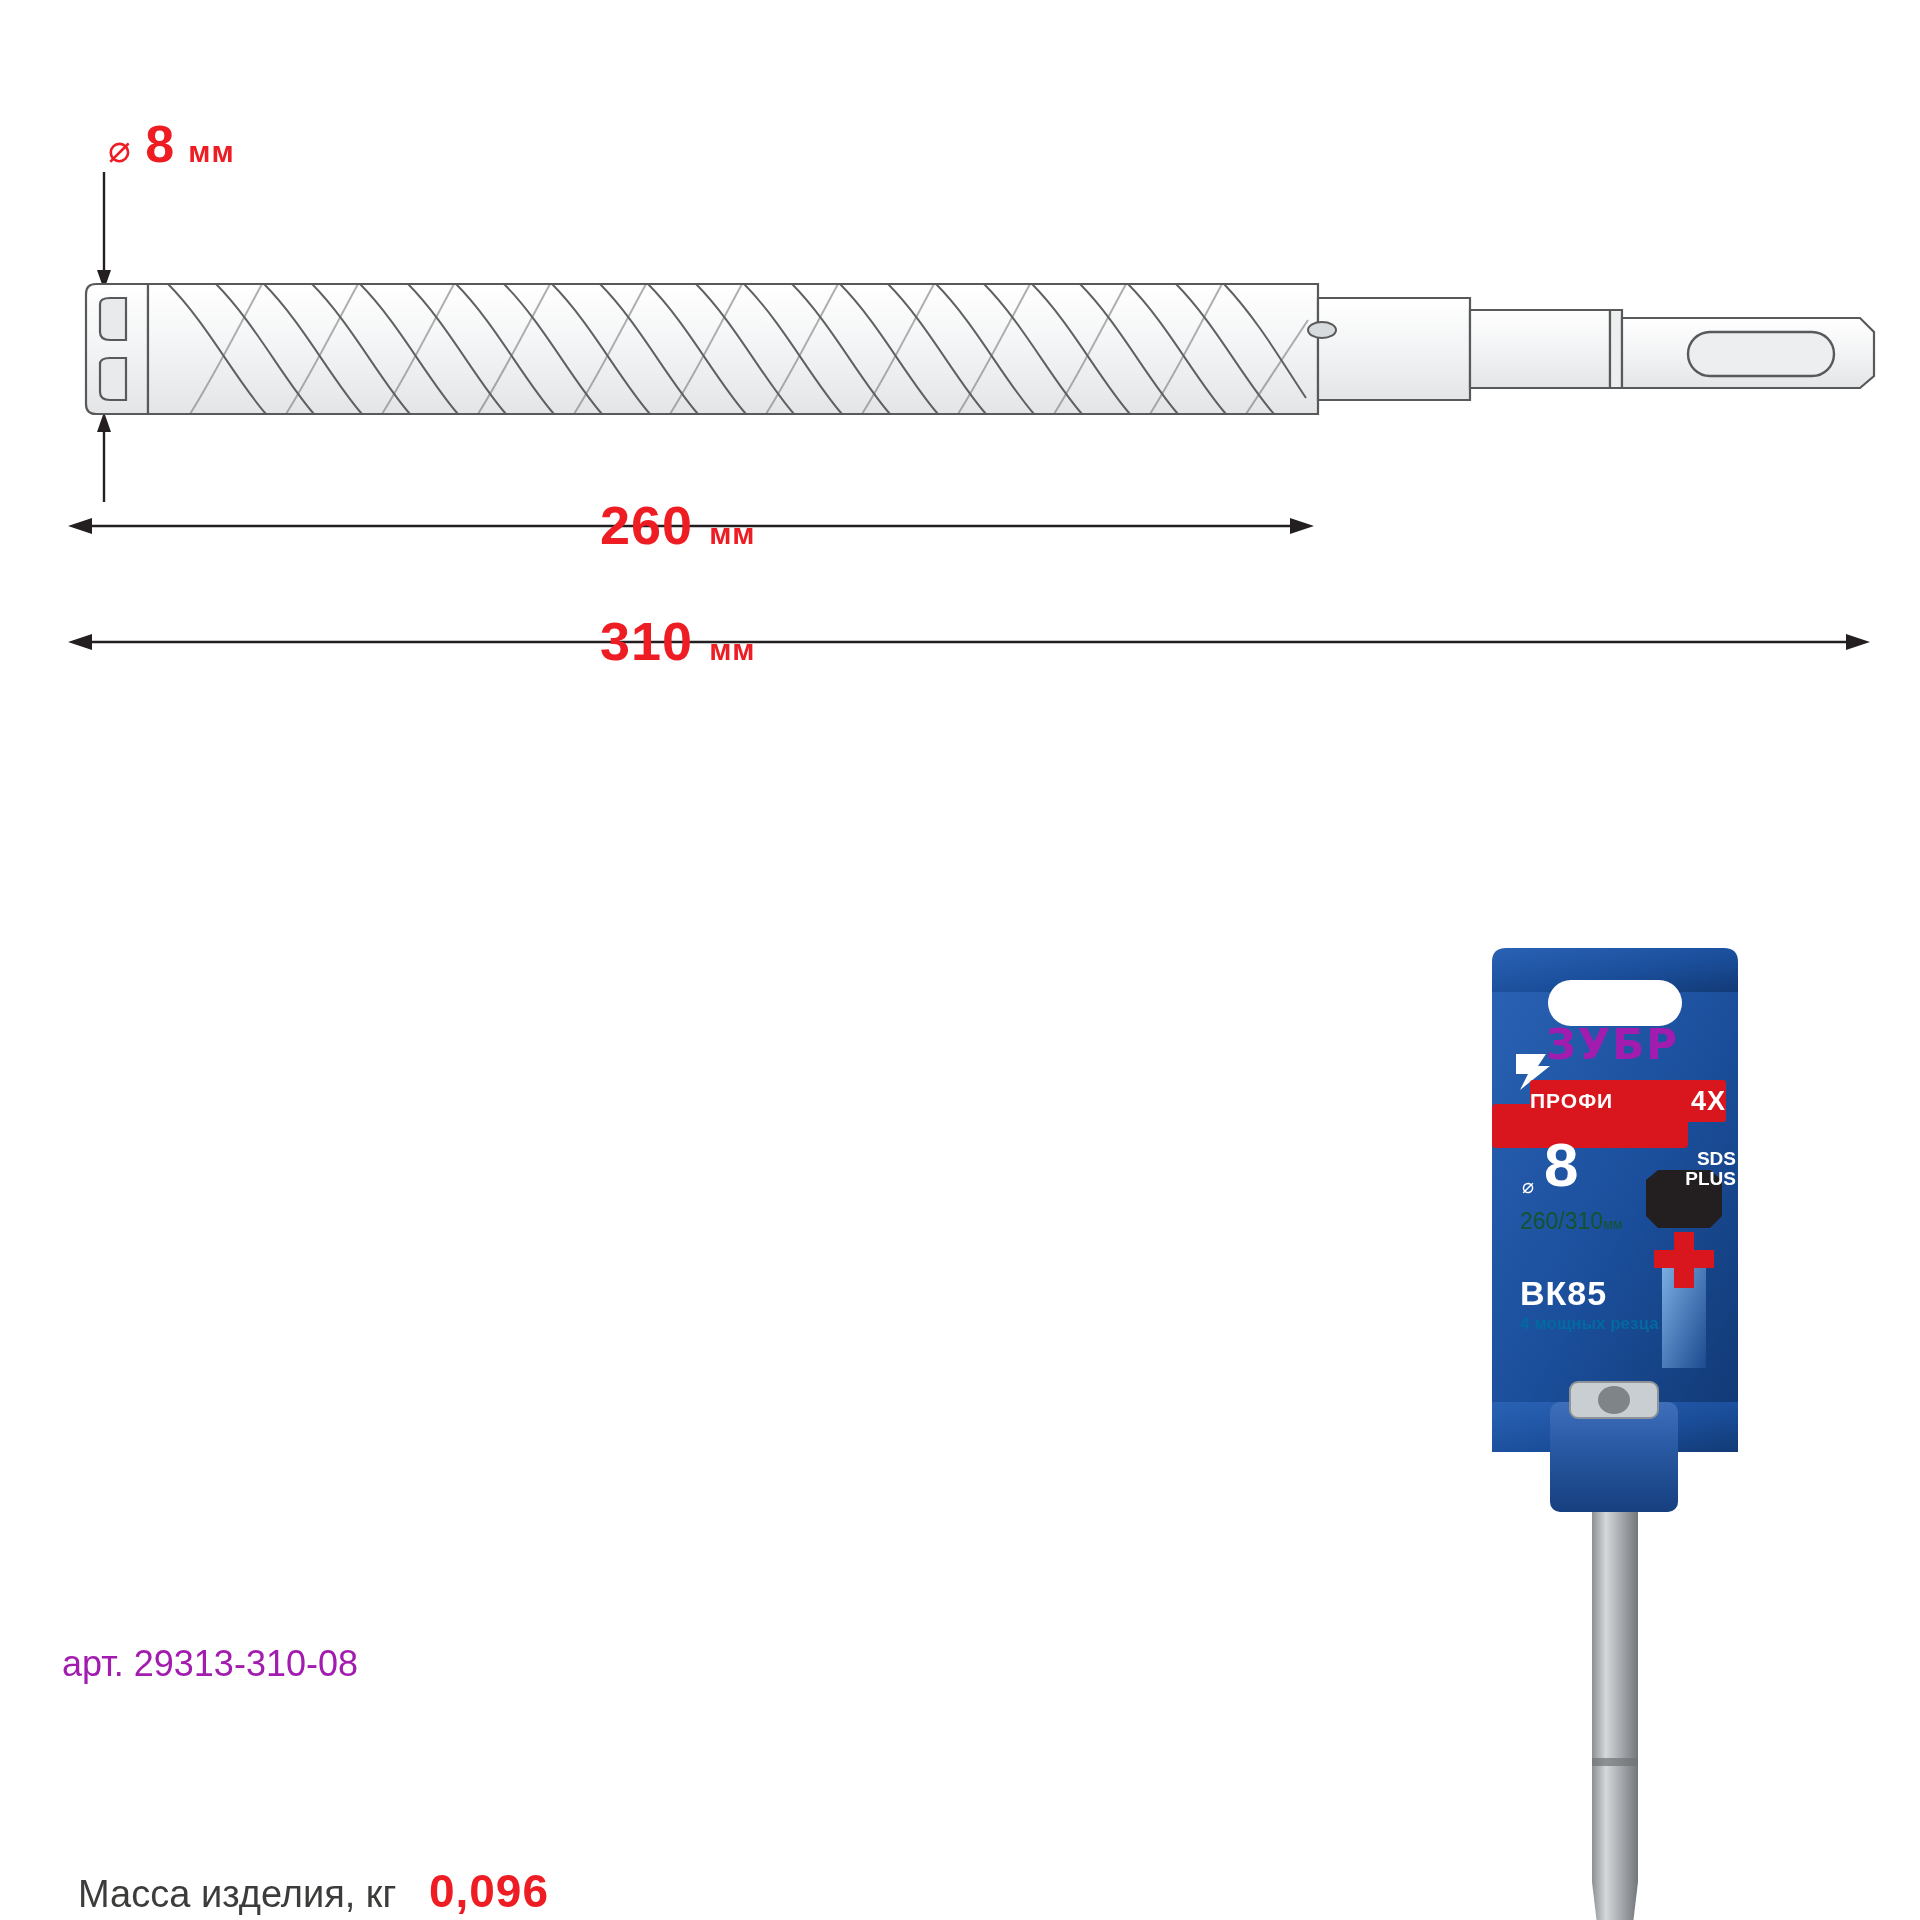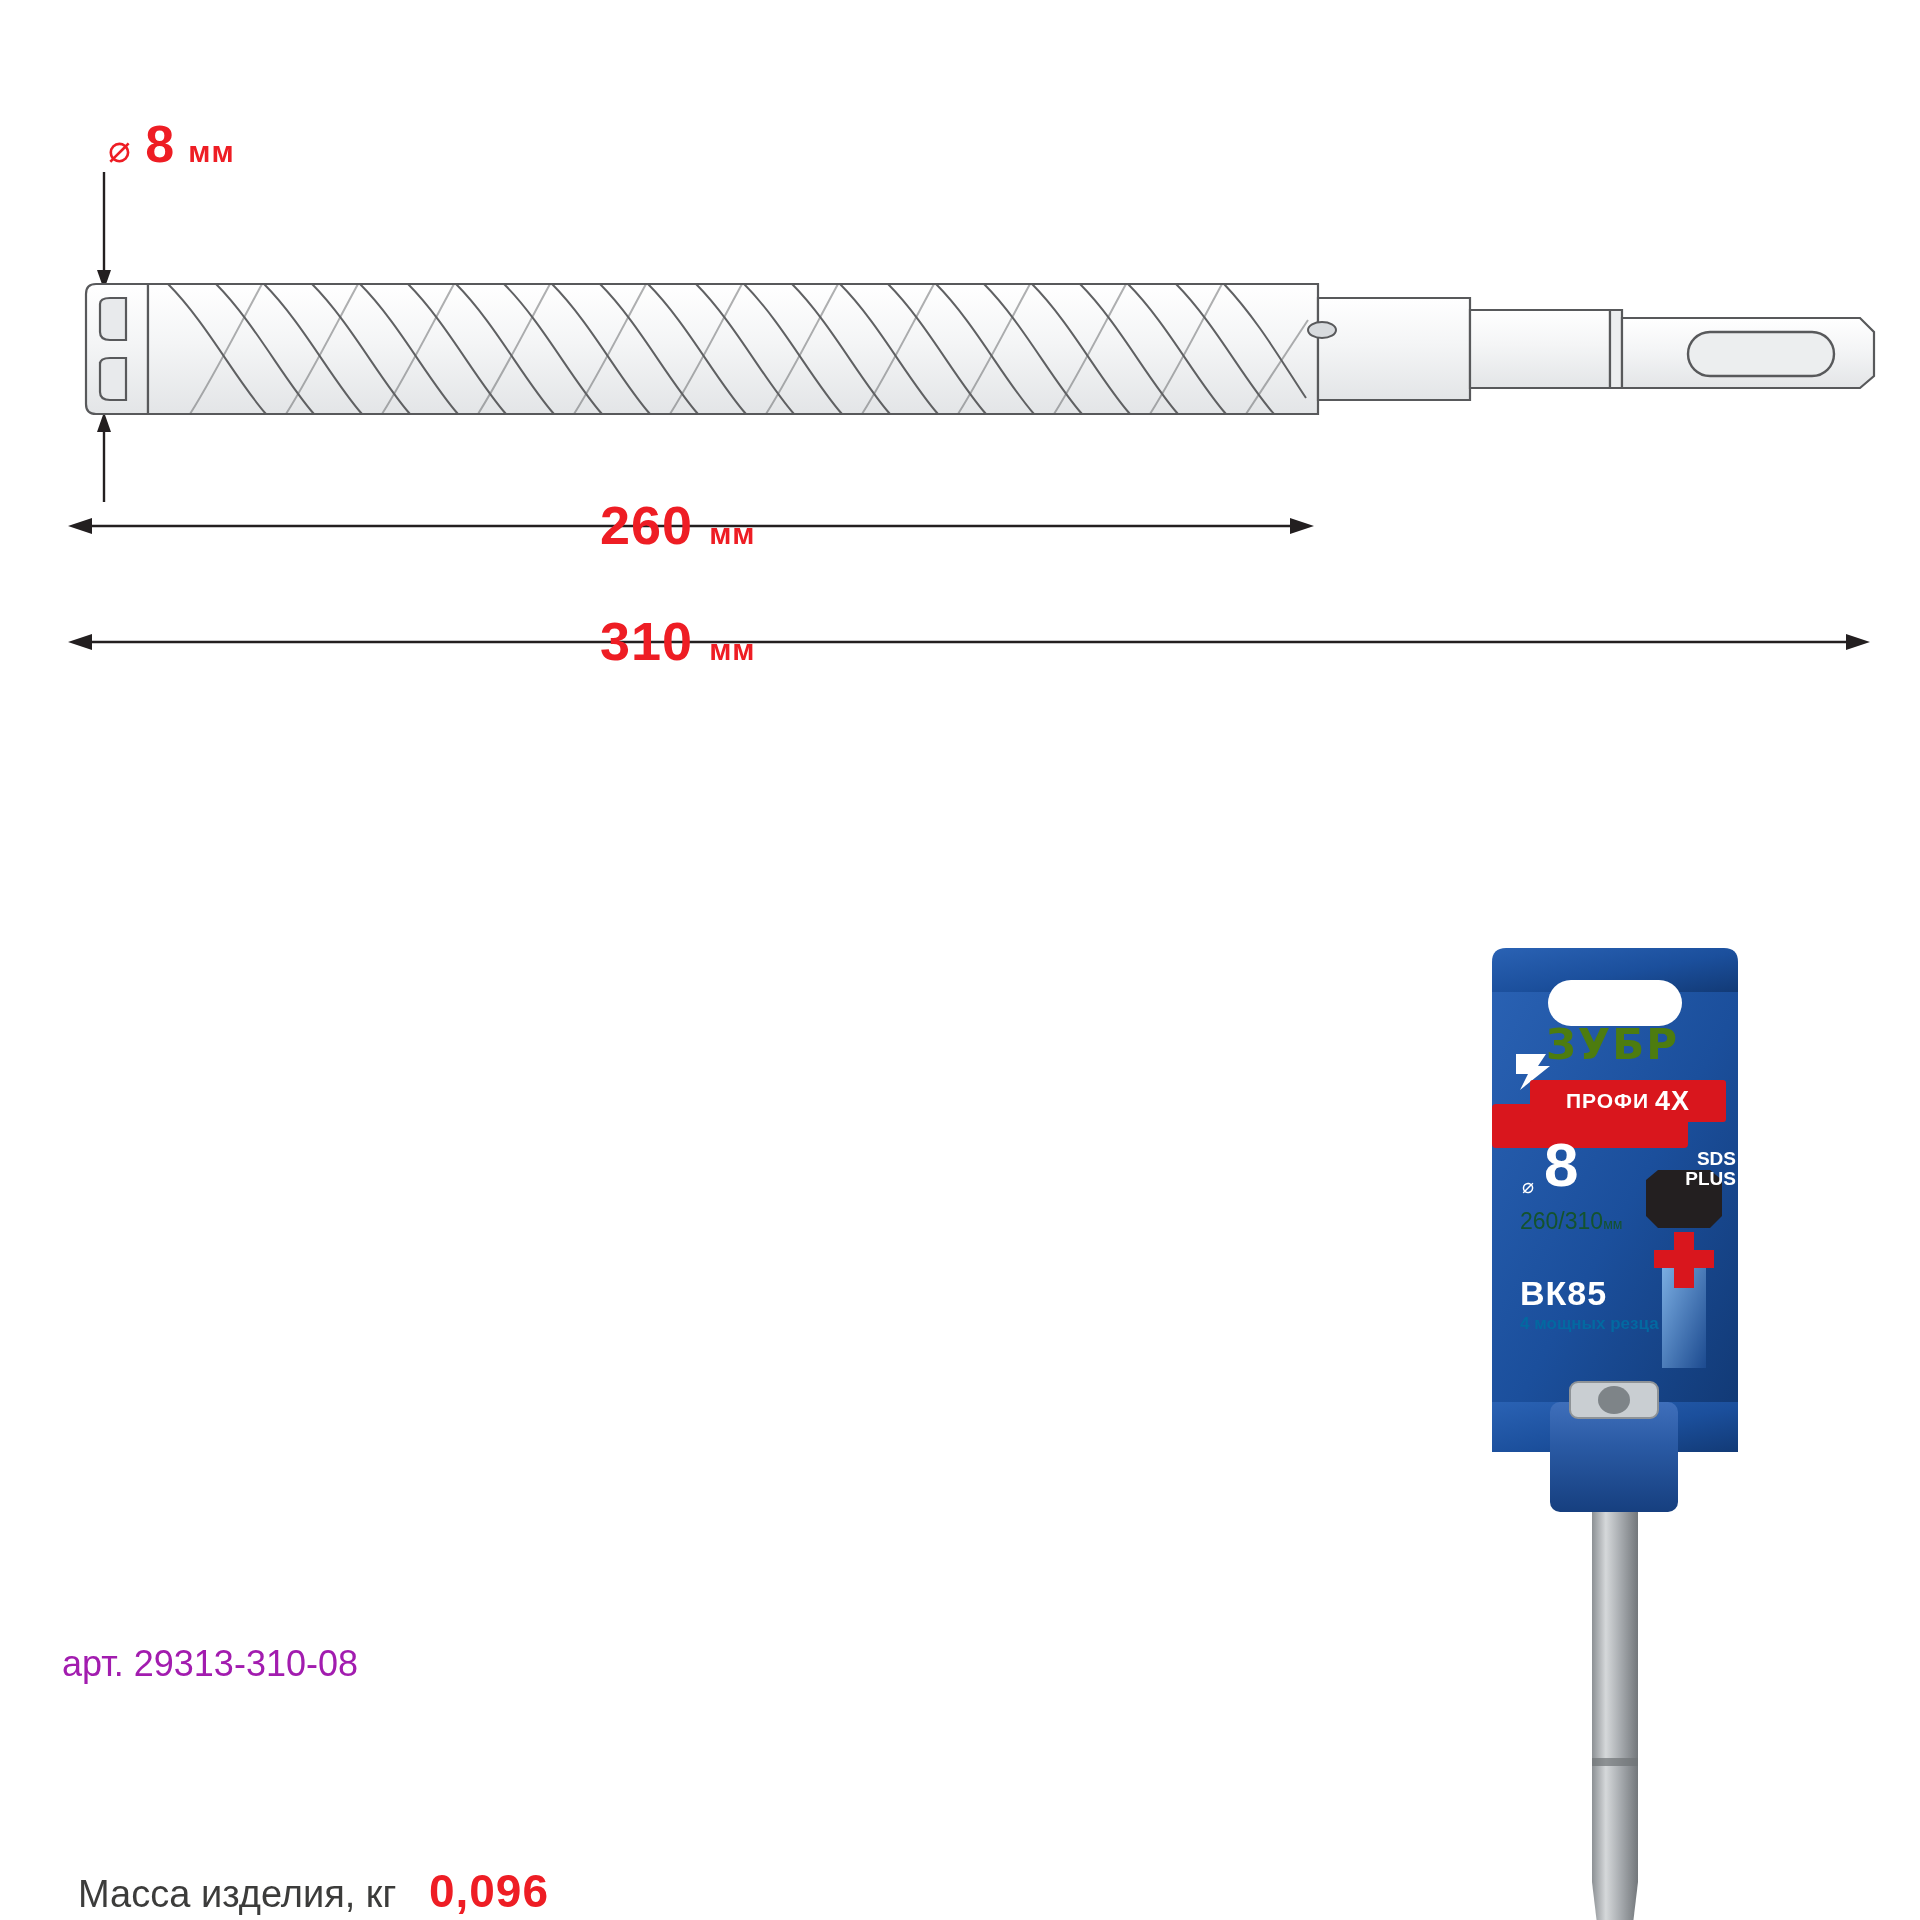--- a/index.html
+++ b/index.html
@@ -84,39 +84,39 @@
     left: 1492px;
     top: 930px;
     width: 270px;
     height: 490px;
   }
 
   
   .lbl-brand {
     position: absolute;
     left: 54px; top: 58px;
-    color: #4d7c0f;
+    color: #a21caf;
     font-size: 42px;
     font-weight: bold;
     letter-spacing: 2px;
     font-family: "DejaVu Sans", sans-serif;
   }
   .lbl-profi {
     position: absolute;
     left: 38px; top: 118px;
     width: 196px; height: 42px;
     background: #d9161d;
     border-radius: 3px;
     color: #fff;
     font-size: 21px;
     font-weight: bold;
     letter-spacing: 1px;
     display: flex;
     align-items: center;
-    justify-content: center;
+    justify-content: space-between;
     white-space: nowrap;
   }
   .lbl-profi .x4 { font-size: 27px; margin-left: 6px; }
   .lbl-diam-sym {
     position: absolute;
     left: 30px; top: 212px;
     color: #fff; font-size: 20px;
   }
   .lbl-diam {
     position: absolute;

